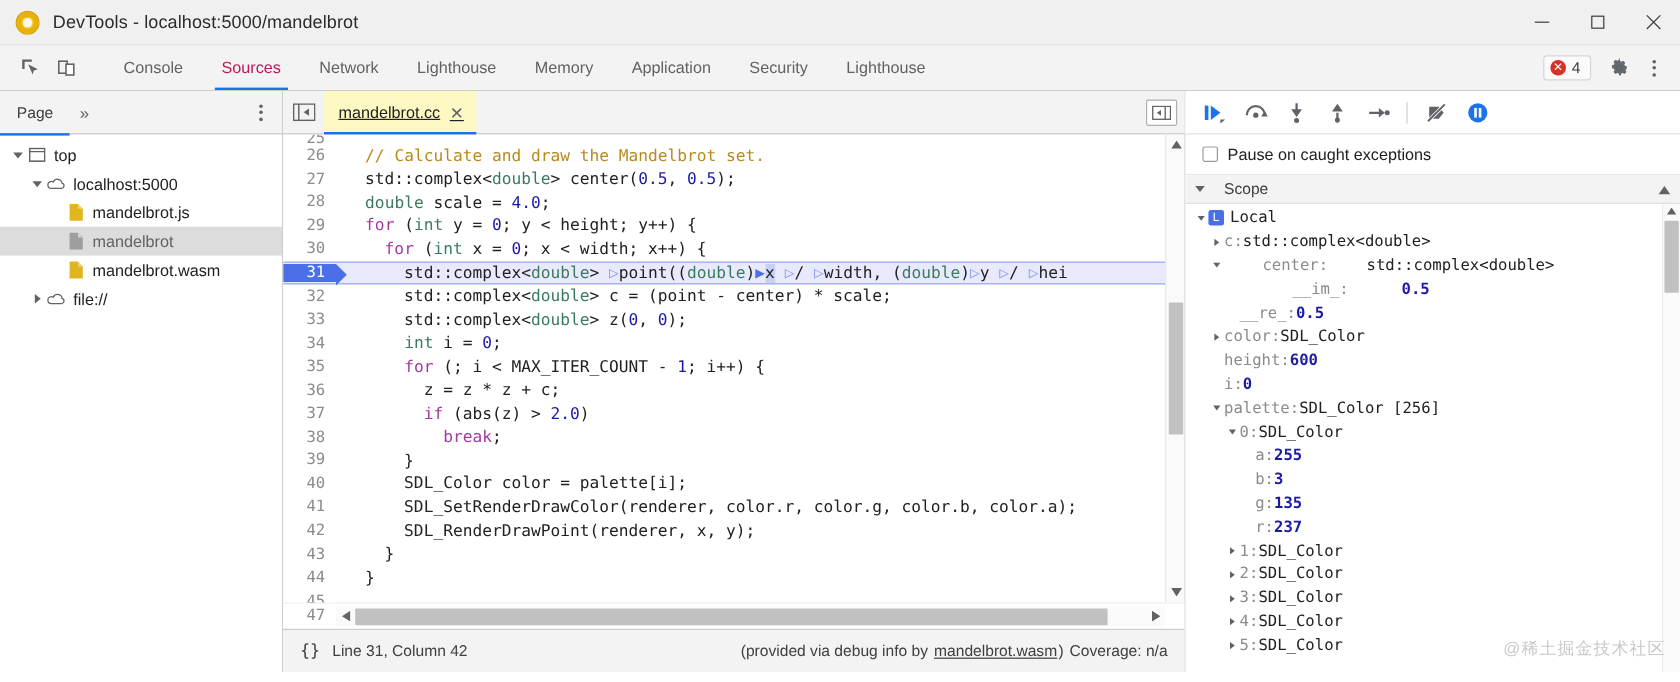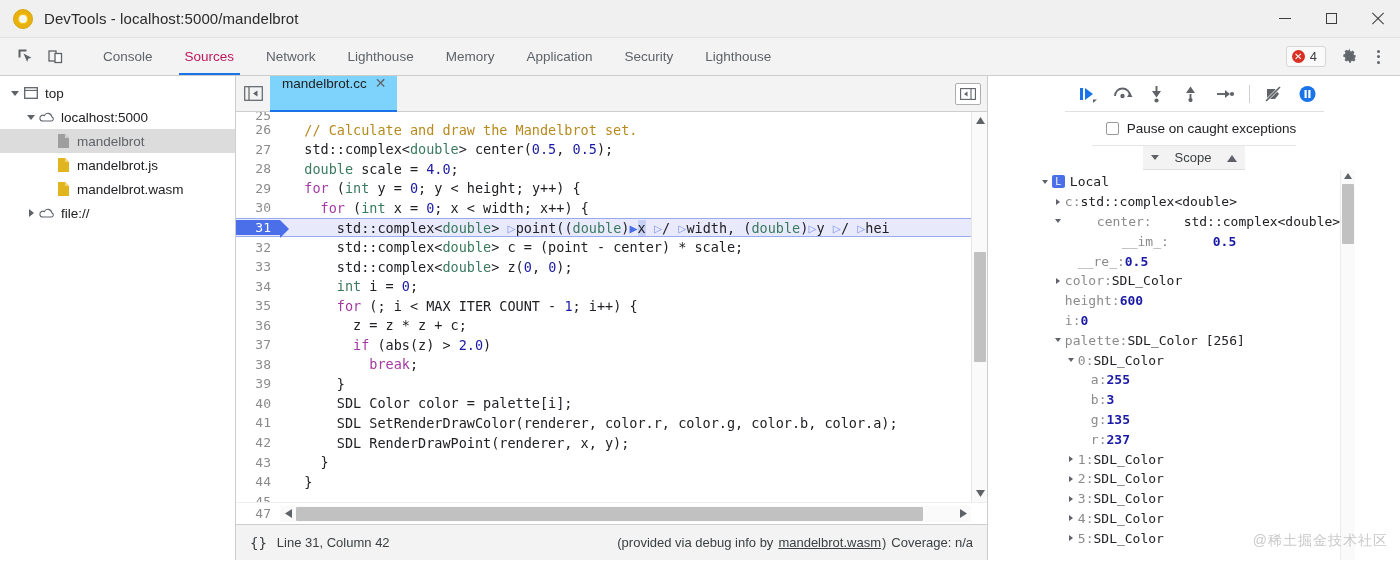--- a/index.html
+++ b/index.html
@@ -89,22 +89,22 @@
   .ticon { width:18px; flex:0 0 18px; display:flex; align-items:center; justify-content:center;
       margin-right:5px; }
   .tlabel { color:#202124; }
 
   
   .editor { flex:1 1 auto; display:flex; flex-direction:column; min-width:0;
       border-right:1px solid #cdcdcd; background:#fff; }
   .ed-tabbar { height:36px; flex:0 0 36px; background:#f3f3f3; display:flex; align-items:stretch;
       border-bottom:1px solid #cdcdcd; }
   .ed-panelbtn { width:34px; display:flex; align-items:center; justify-content:center; cursor:pointer; }
-  .ftab { display:flex; align-items:flex-start; gap:8px; padding:0 10px 0 12px; font-size:13.5px;
-      color:#202124; background:#7dd3fc; position:relative; cursor:pointer; }
+  .ftab { display:flex; align-items:center; gap:8px; padding:0 10px 0 12px; font-size:13.5px;
+      color:#202124; background:#fef9c3; position:relative; cursor:pointer;text-decoration:underline; }
   .ftab::after { content:""; position:absolute; left:0; right:0; bottom:-1px; height:2px; background:#1a73e8; }
   .ftab .x { font-size:14px; color:#5f6368; line-height:1; }
   .ed-right { margin-left:auto; display:flex; align-items:center; padding-right:6px; }
   .ed-boxbtn { width:26px; height:22px; border:1px solid #aeaeae; border-radius:2px;
       display:flex; align-items:center; justify-content:center; background:#fff; cursor:pointer; }
 
   .codewrap { flex:1 1 auto; display:flex; min-height:0; position:relative; overflow:hidden; }
   .code { flex:1 1 auto; position:relative; overflow:hidden;
       font-family:"DejaVu Sans Mono","Liberation Mono", monospace; font-size:13.5px; }
   .cline { display:flex; height:19.55px; align-items:center; white-space:pre; }
@@ -148,21 +148,21 @@
   .statusbar { height:36px; flex:0 0 36px; background:#f3f3f3; border-top:1px solid #cdcdcd;
       display:flex; align-items:center; font-size:13px; color:#3c4043; }
   .sb-brace { font-family:"DejaVu Sans Mono", monospace; font-size:14px; color:#3c4043;
       padding:0 10px 0 14px; cursor:pointer; }
   .sb-pos { cursor:pointer; }
   .sb-right { margin-left:auto; padding-right:14px; display:flex; gap:5px; }
   .sb-link { color:#3c4043; text-decoration:underline; cursor:pointer; }
 
   
   .debug { width:412px; flex:0 0 412px; display:flex; flex-direction:column; background:#fff;
-      min-height:0;align-items:center; }
+      min-height:0; }
   .dbg-toolbar { height:36px; flex:0 0 36px; display:flex; align-items:center; gap:2px;
       padding-left:8px; border-bottom:1px solid #e0e0e0; background:#fff; }
   .dbg-btn { width:32px; height:28px; display:flex; align-items:center; justify-content:center;
       cursor:pointer; border-radius:2px; }
   .dbg-sep { width:1px; height:18px; background:#cfcfcf; margin:0 6px; }
   .pausectl { height:34px; flex:0 0 34px; display:flex; align-items:center; gap:8px;
       padding-left:14px; border-bottom:1px solid #e6e6e6; }
   .cbox { width:13px; height:13px; border:1px solid #9a9a9a; border-radius:2px; background:#fff;
       cursor:pointer; flex:0 0 13px; }
   .pausectl span { font-size:13.5px; color:#202124; }
@@ -256,20 +256,29 @@
           <i></i>
           <i></i>
           <i></i>
         </div>
     </div>
   </div>
 
   <div class="body">
 
     <div class="navigator">
+      <div class="nav-header">
+        <div class="nav-tab active">Page</div>
+        <div class="nav-more">»</div>
+        <div class="kebab nav-kebab">
+            <i></i>
+            <i></i>
+            <i></i>
+          </div>
+      </div>
       <div class="navtree">
 
         <div class="trow" style="padding-left:8px">
           <div class="tw">
               <span class="caret open"></span>
             </div>
           <div class="ticon">
             <svg width="14" height="12" viewBox="0 0 14 12">
                 <rect x="0.7" y="0.7" width="12.6" height="10.6" fill="none" stroke="#5f6368" stroke-width="1.3"></rect>
                 <line x1="0.7" y1="3.4" x2="13.3" y2="3.4" stroke="#5f6368" stroke-width="1.1"></line>
@@ -281,40 +290,40 @@
         <div class="trow" style="padding-left:24px">
           <div class="tw">
               <span class="caret open"></span>
             </div>
           <div class="ticon">
             <svg width="16" height="11" viewBox="0 0 18 12">
                 <path d="M14.3 5.1a4.3 4.3 0 0 0-8.2-1.2A3.3 3.3 0 0 0 1 6.8 3.3 3.3 0 0 0 4.3 10h9.6a2.5 2.5 0 0 0 .4-4.9z" fill="none" stroke="#5f6368" stroke-width="1.2"></path>
               </svg>
           </div>
           <div class="tlabel">localhost:5000</div>
+        </div>
+
+        <div class="trow" style="padding-left:54px">
+          <div class="ticon">
+            <svg width="13" height="16" viewBox="0 0 13 16">
+                <path d="M1 1h7l4 4v10H1z" fill="#e0b520"></path>
+                <path d="M8 1l4 4H8z" fill="#f3d572"></path>
+              </svg>
+          </div>
+          <div class="tlabel">mandelbrot.js</div>
         </div>
 
         <div class="trow selected" style="padding-left:54px">
           <div class="ticon">
             <svg width="13" height="16" viewBox="0 0 13 16">
                 <path d="M1 1h7l4 4v10H1z" fill="#9e9e9e"></path>
                 <path d="M8 1l4 4H8z" fill="#cfcfcf"></path>
               </svg>
           </div>
           <div class="tlabel">mandelbrot</div>
-        </div>
-
-        <div class="trow" style="padding-left:54px">
-          <div class="ticon">
-            <svg width="13" height="16" viewBox="0 0 13 16">
-                <path d="M1 1h7l4 4v10H1z" fill="#e0b520"></path>
-                <path d="M8 1l4 4H8z" fill="#f3d572"></path>
-              </svg>
-          </div>
-          <div class="tlabel">mandelbrot.js</div>
         </div>
 
         <div class="trow" style="padding-left:54px">
           <div class="ticon">
             <svg width="13" height="16" viewBox="0 0 13 16">
                 <path d="M1 1h7l4 4v10H1z" fill="#e0b520"></path>
                 <path d="M8 1l4 4H8z" fill="#f3d572"></path>
               </svg>
           </div>
           <div class="tlabel">mandelbrot.wasm</div>

